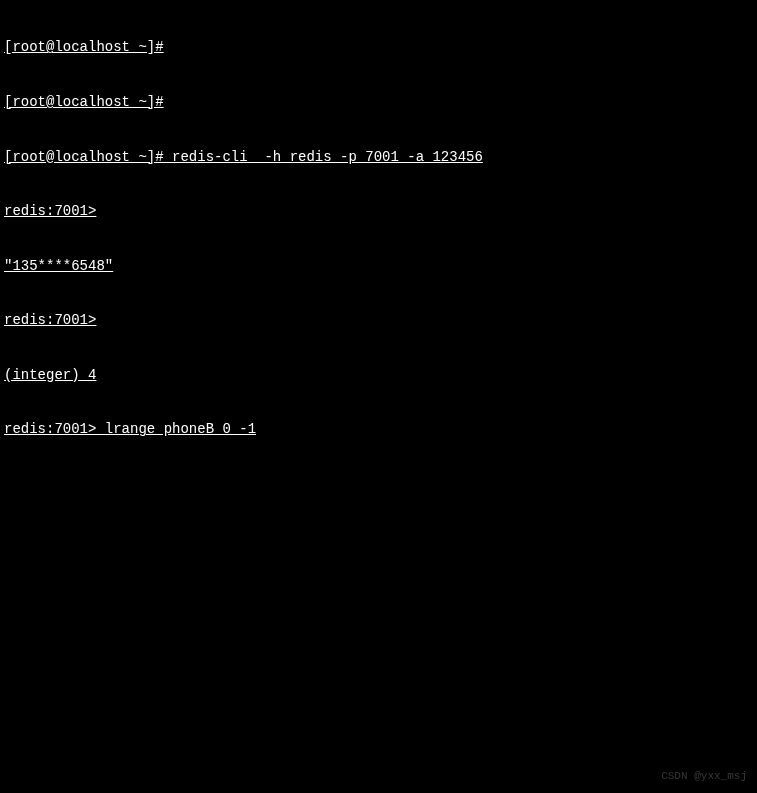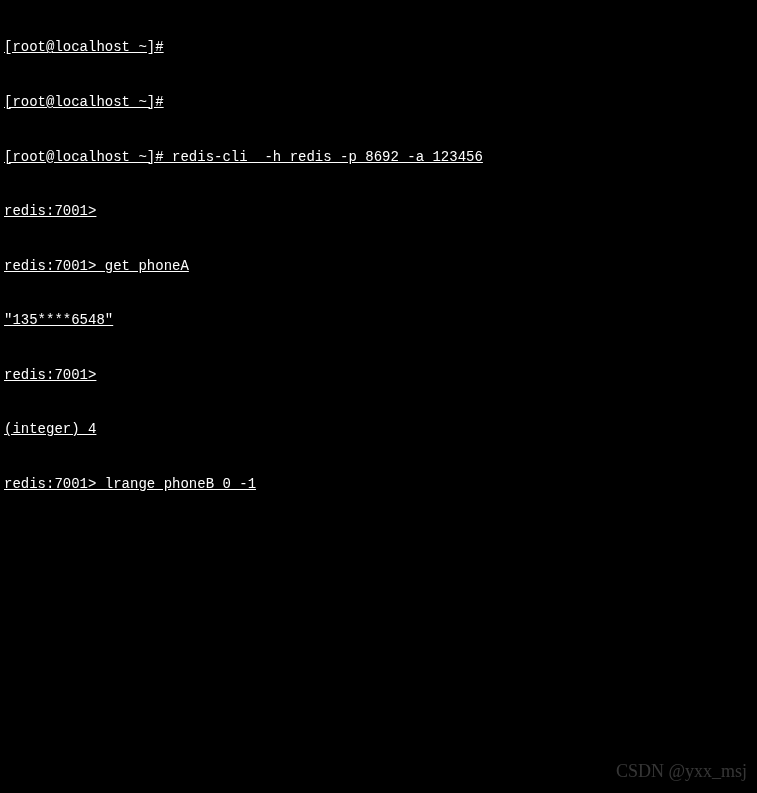--- a/index.html
+++ b/index.html
@@ -24,33 +24,32 @@
     }
     .line {
       display: block;
       text-decoration: underline;
     }
     .watermark {
       position: absolute;
       bottom: 10px;
       right: 10px;
       color: rgba(180, 180, 180, 0.3);
-      font-size: 18px;
-      font-family: Liberation Serif, serif;
+      font-size: 11px;
+      font-family: Liberation Mono, monospace;
     }
   </style>
 </head>
 <body>
 
 <div class="terminal">
   <span class="line">[root@localhost ~]#</span>
   <span class="line">[root@localhost ~]#</span>
-  <span class="line">[root@localhost ~]# redis-cli  -h redis -p 8692 -a 123456</span>
+  <span class="line">[root@localhost ~]# redis-cli  -h redis -p 7001 -a 123456</span>
   <span class="line">redis:7001&gt;</span>
-  <span class="line">redis:7001&gt; get phoneA</span>
   <span class="line">"135****6548"</span>
   <span class="line">redis:7001&gt;</span>
   <span class="line">(integer) 4</span>
   <span class="line">redis:7001&gt; lrange phoneB 0 -1</span>
   
   
   
   
   
   

